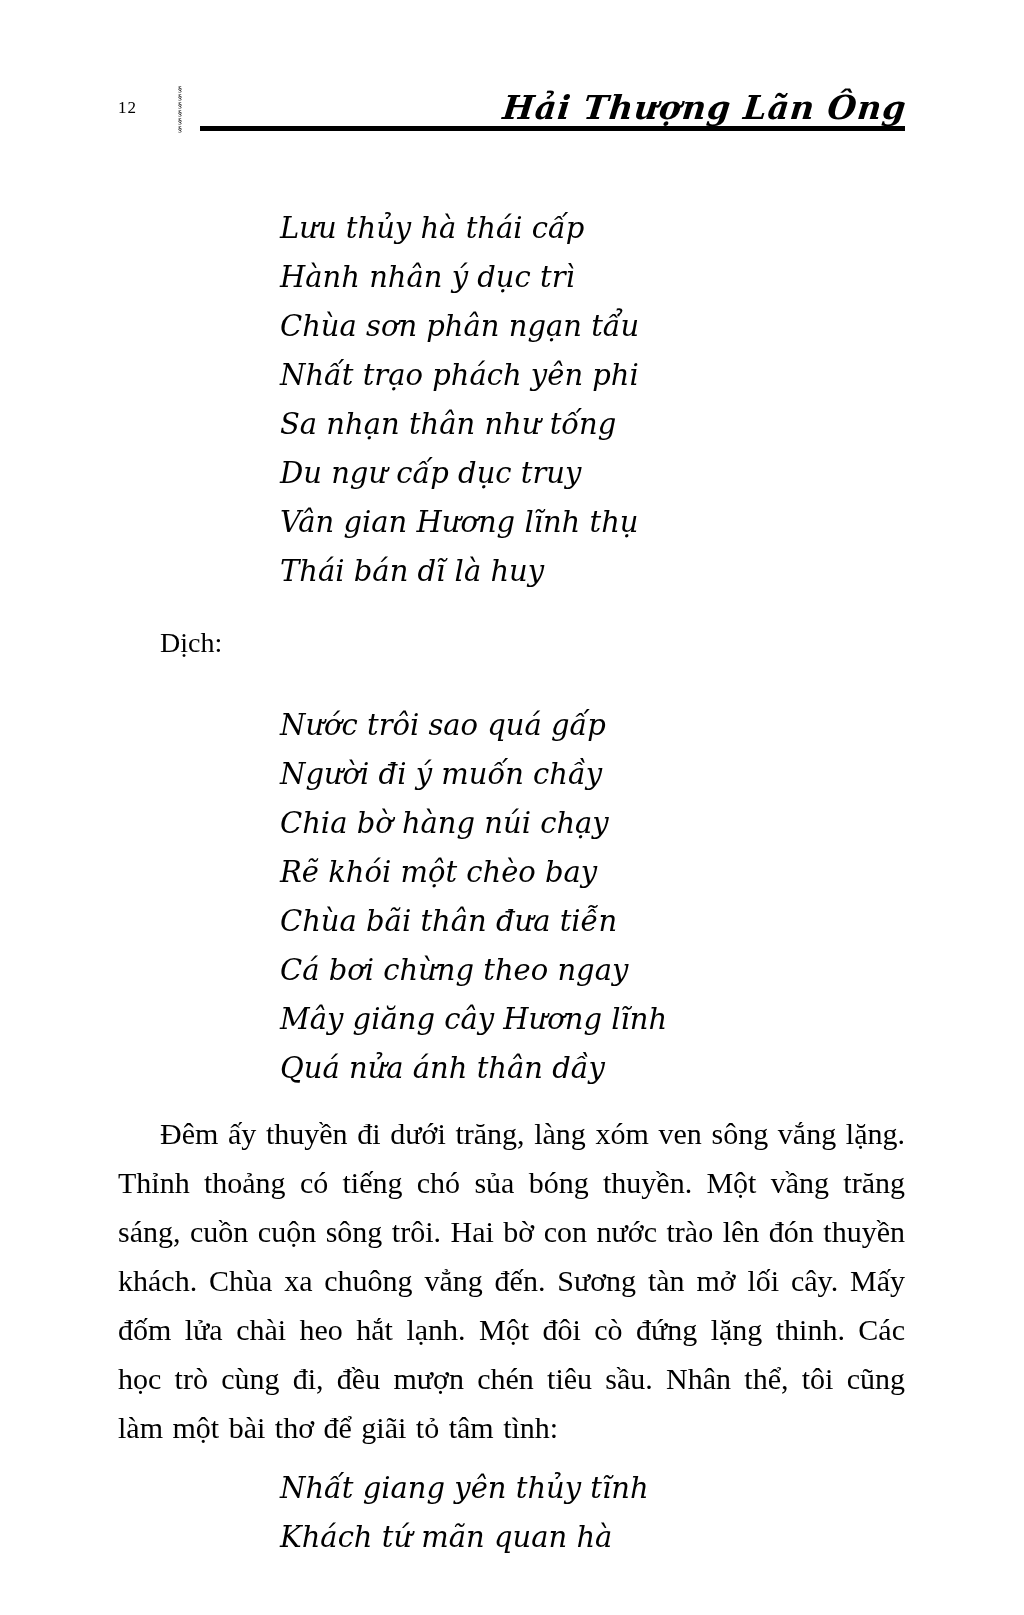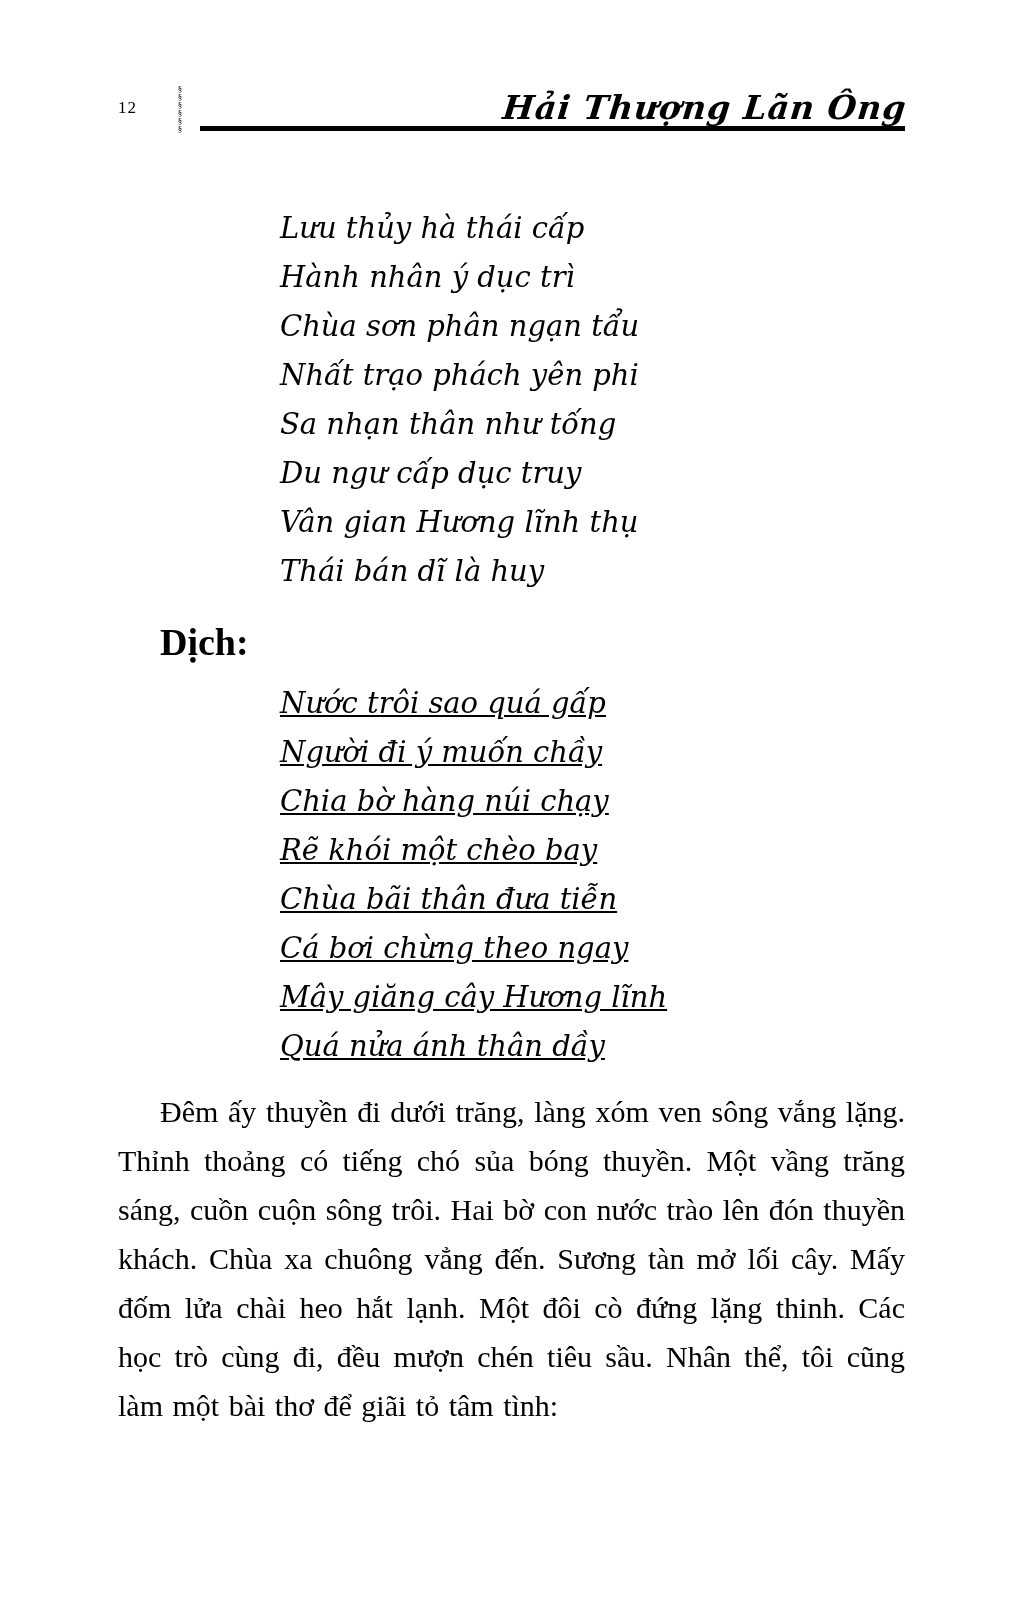--- a/index.html
+++ b/index.html
@@ -67,29 +67,28 @@
   
   .poem {
     margin-left: 162px;
     font-family: "DejaVu Serif", serif;
     font-style: italic;
     font-size: 29px;
     line-height: 49px;
     white-space: nowrap;
   }
   .poem-1 { margin-top: 73px; }
-  .poem-2 { margin-top: 12px; text-decoration: underline; }
+  .poem-2 { margin-top: 34px; }
   .poem-3 { margin-top: 12px; }
   
   .dich-label {
     margin-top: 22px;
     margin-left: 42px;
-    font-size: 38px;
+    font-size: 28px;
     line-height: 49px;
-    font-weight: bold;
   }
   .prose {
     margin: 16px 0 0 0;
     font-size: 30px;
     line-height: 49px;
     text-align: justify;
     text-indent: 42px;
     word-spacing: 2px;
   }
 </style>
@@ -124,14 +123,18 @@
     <div>Chia bờ hàng núi chạy</div>
     <div>Rẽ khói một chèo bay</div>
     <div>Chùa bãi thân đưa tiễn</div>
     <div>Cá bơi chừng theo ngay</div>
     <div>Mây giăng cây Hương lĩnh</div>
     <div>Quá nửa ánh thân dầy</div>
   </div>
 
   <p class="prose">Đêm ấy thuyền đi dưới trăng, làng xóm ven sông vắng lặng. Thỉnh thoảng có tiếng chó sủa bóng thuyền. Một vầng trăng sáng, cuồn cuộn sông trôi. Hai bờ con nước trào lên đón thuyền khách. Chùa xa chuông vẳng đến. Sương tàn mở lối cây. Mấy đốm lửa chài heo hắt lạnh. Một đôi cò đứng lặng thinh. Các học trò cùng đi, đều mượn chén tiêu sầu. Nhân thể, tôi cũng làm một bài thơ để giãi tỏ tâm tình:</p>
 
+  <div class="poem poem-3">
+    <div>Nhất giang yên thủy tĩnh</div>
+    <div>Khách tứ mãn quan hà</div>
+  </div>
 
 </div>
 
 </body></html>

